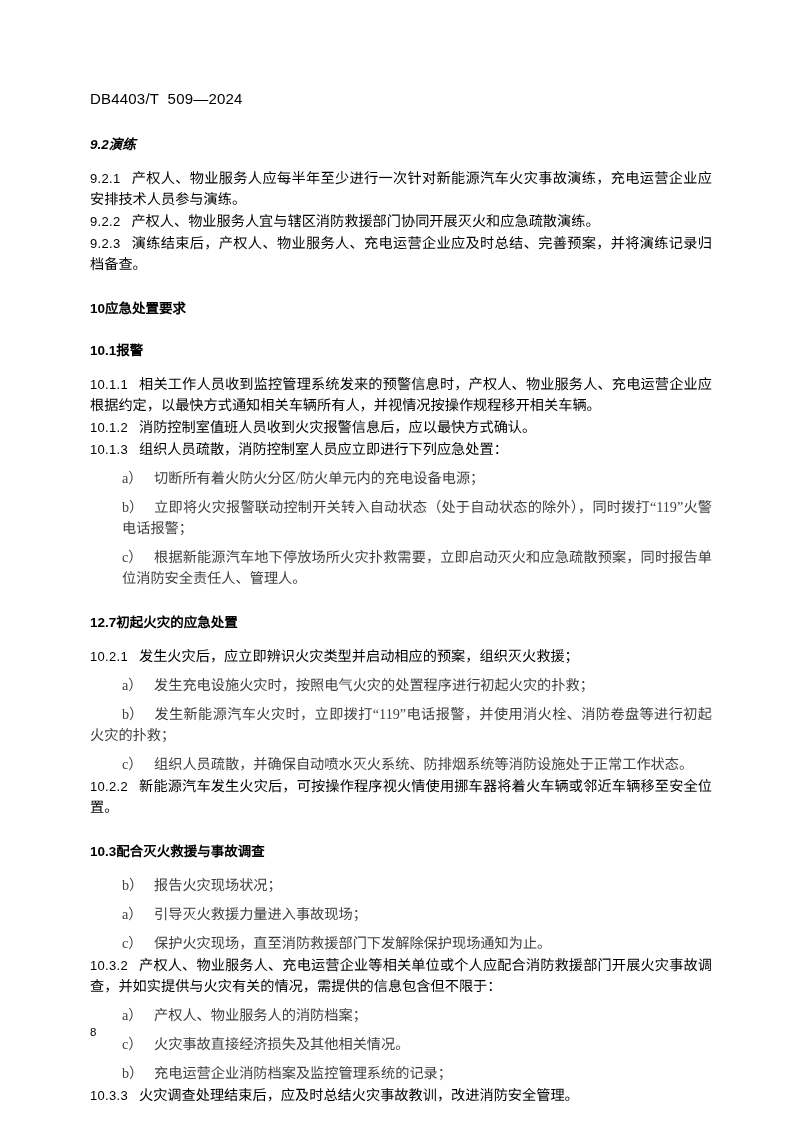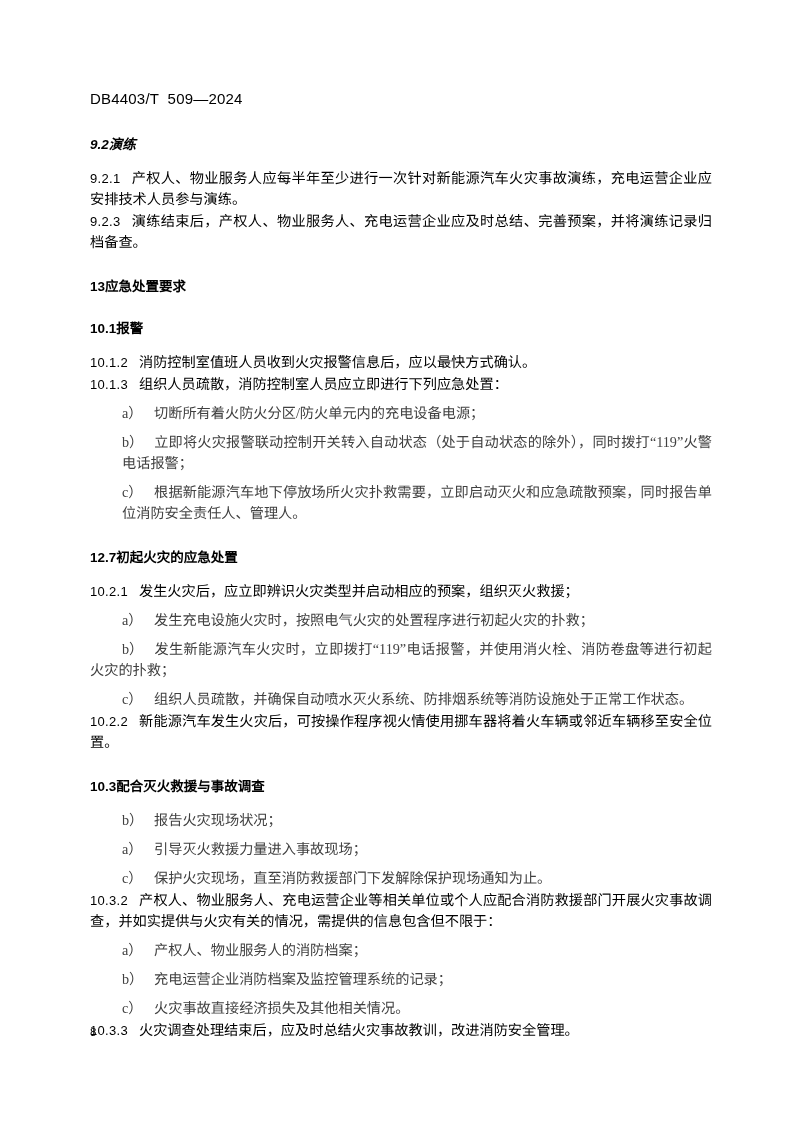--- a/index.html
+++ b/index.html
@@ -92,27 +92,29 @@
 <div class="page">
 
   <div class="content">
 
     <div class="doc-header">DB4403/T  509—2024</div>
 
     <div class="heading first"><span>9.2</span><span class="gap"></span><span>演练</span></div>
 
     <p class="para"><span class="num">9.2.1</span><span class="gap"></span><span>产权人、物业服务人应每半年至少进行一次针对新能源汽车火灾事故演练，充电运营企业应安排技术人员参与演练。</span></p>
 
+    <p class="para"><span class="num">9.2.2</span><span class="gap"></span><span>产权人、物业服务人宜与辖区消防救援部门协同开展灭火和应急疏散演练。</span></p>
 
     <p class="para"><span class="num">9.2.3</span><span class="gap"></span><span>演练结束后，产权人、物业服务人、充电运营企业应及时总结、完善预案，并将演练记录归档备查。</span></p>
 
-    <div class="heading"><span>13</span><span class="gap"></span><span>应急处置要求</span></div>
+    <div class="heading"><span>10</span><span class="gap"></span><span>应急处置要求</span></div>
 
     <div class="heading"><span>10.1</span><span class="gap"></span><span>报警</span></div>
 
+    <p class="para"><span class="num">10.1.1</span><span class="gap"></span><span>相关工作人员收到监控管理系统发来的预警信息时，产权人、物业服务人、充电运营企业应根据约定，以最快方式通知相关车辆所有人，并视情况按操作规程移开相关车辆。</span></p>
 
     <p class="para"><span class="num">10.1.2</span><span class="gap"></span><span>消防控制室值班人员收到火灾报警信息后，应以最快方式确认。</span></p>
 
     <p class="para"><span class="num">10.1.3</span><span class="gap"></span><span>组织人员疏散，消防控制室人员应立即进行下列应急处置：</span></p>
 
     <p class="listitem"><span class="marker">a）</span><span>切断所有着火防火分区/防火单元内的充电设备电源；</span></p>
 
     <p class="listitem"><span class="marker">b）</span><span>立即将火灾报警联动控制开关转入自动状态（处于自动状态的除外），同时拨打“119”火警电话报警；</span></p>
 
     <p class="listitem"><span class="marker">c）</span><span>根据新能源汽车地下停放场所火灾扑救需要，立即启动灭火和应急疏散预案，同时报告单位消防安全责任人、管理人。</span></p>
@@ -135,23 +137,23 @@
     <p class="listitem"><span class="marker">b）</span><span>报告火灾现场状况；</span></p>
 
     <p class="listitem"><span class="marker">a）</span><span>引导灭火救援力量进入事故现场；</span></p>
 
     <p class="listitem"><span class="marker">c）</span><span>保护火灾现场，直至消防救援部门下发解除保护现场通知为止。</span></p>
 
     <p class="para"><span class="num">10.3.2</span><span class="gap"></span><span>产权人、物业服务人、充电运营企业等相关单位或个人应配合消防救援部门开展火灾事故调查，并如实提供与火灾有关的情况，需提供的信息包含但不限于：</span></p>
 
     <p class="listitem"><span class="marker">a）</span><span>产权人、物业服务人的消防档案；</span></p>
 
+    <p class="listitem"><span class="marker">c）</span><span>火灾事故直接经济损失及其他相关情况。</span></p>
+
     <p class="listitem"><span class="marker">b）</span><span>充电运营企业消防档案及监控管理系统的记录；</span></p>
-
-    <p class="listitem"><span class="marker">c）</span><span>火灾事故直接经济损失及其他相关情况。</span></p>
 
     <p class="para"><span class="num">10.3.3</span><span class="gap"></span><span>火灾调查处理结束后，应及时总结火灾事故教训，改进消防安全管理。</span></p>
 
   </div>
 
   <div class="page-number">8</div>
 
 </div>
 
 </body></html>

